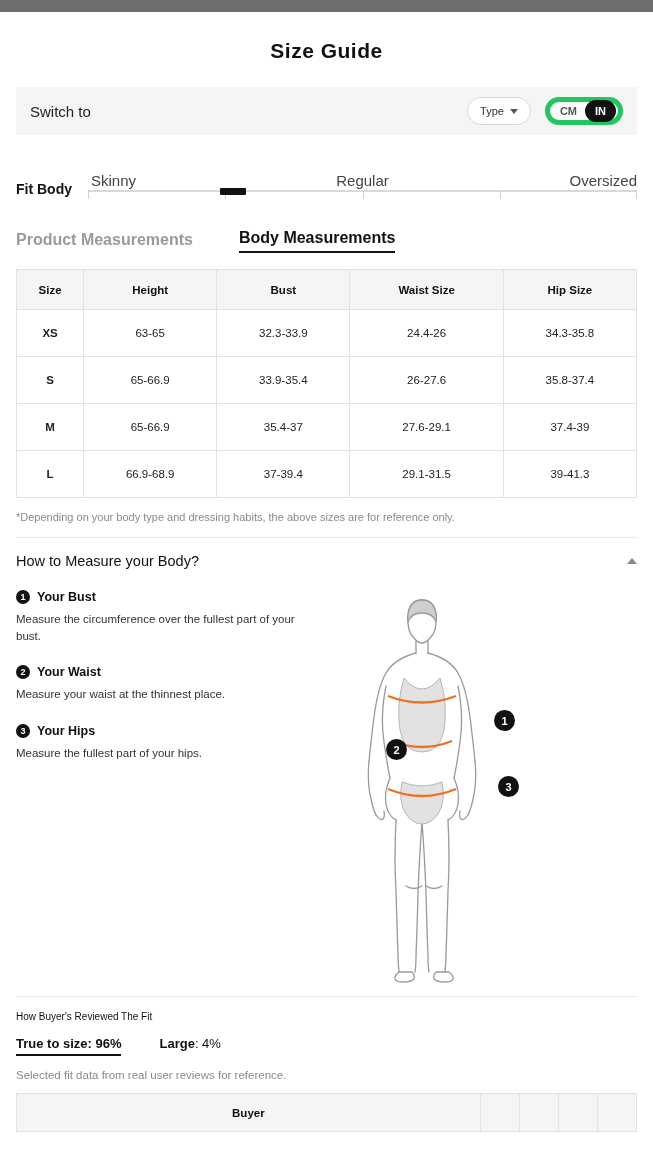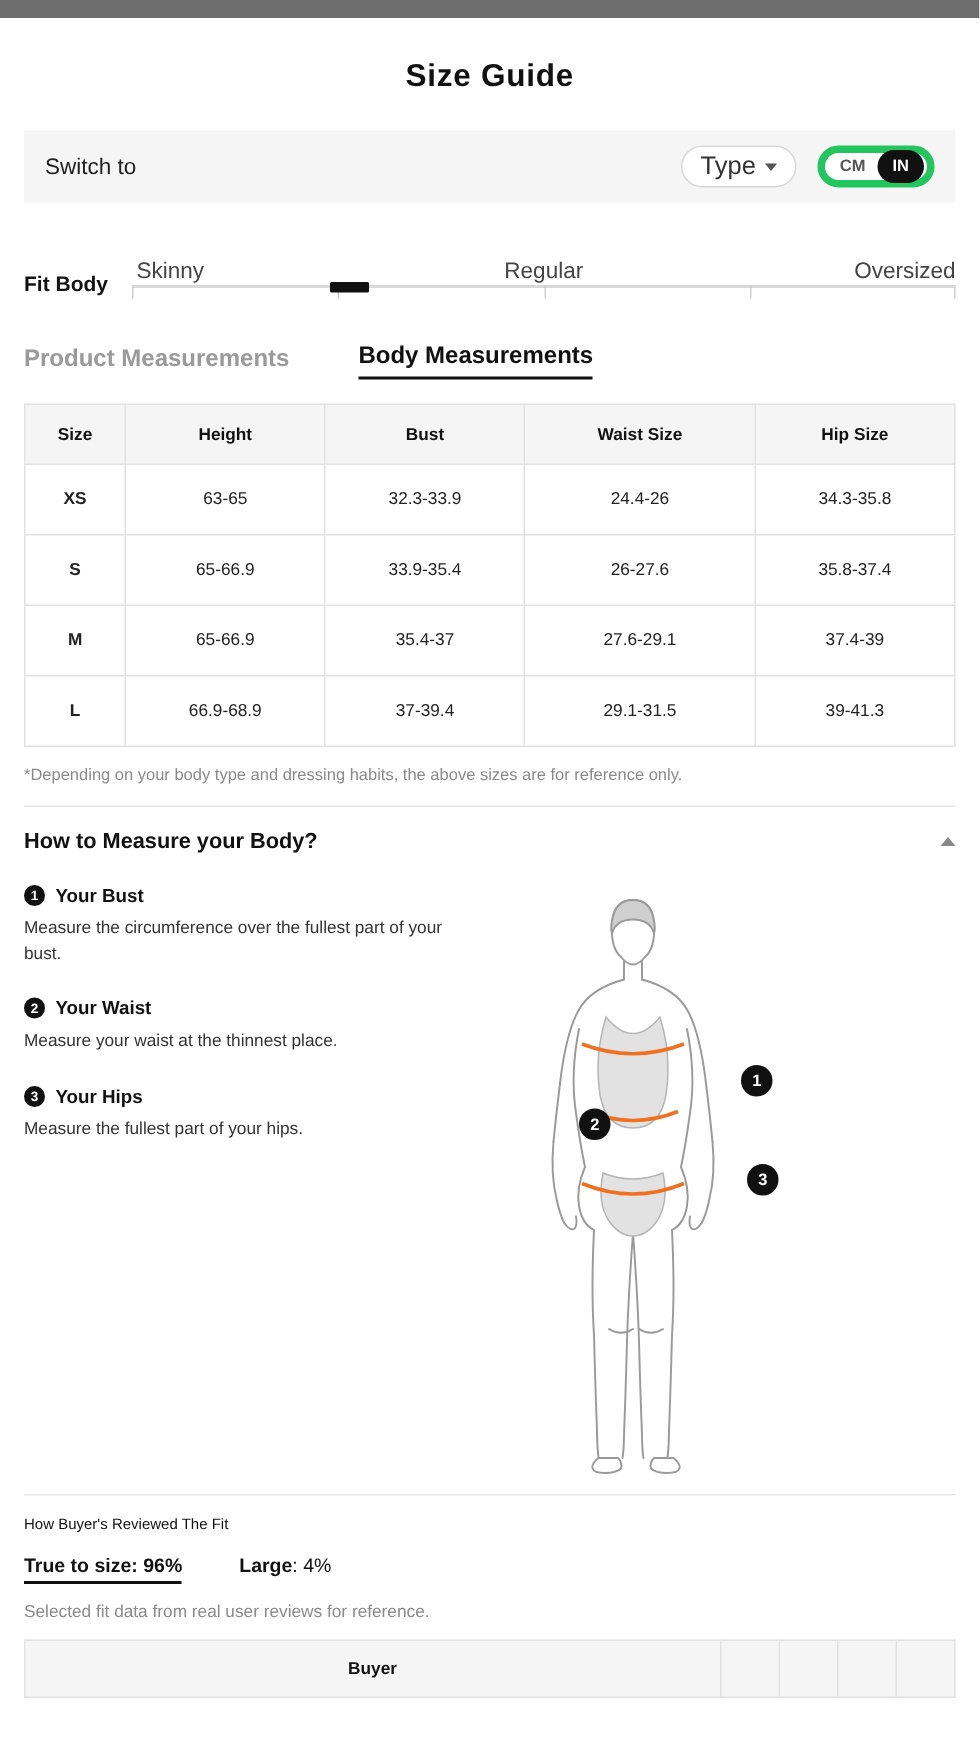--- a/index.html
+++ b/index.html
@@ -46,21 +46,21 @@
   }
   .type-select {
     background: #ffffff;
     border: 1px solid #d8d8d8;
     border-radius: 16px;
     height: 28px;
     display: flex;
     align-items: center;
     gap: 6px;
     padding: 0 12px;
-    font-size: 17px;
+    font-size: 11px;
     color: #333;
   }
   .chev {
     width: 0; height: 0;
     border-left: 4px solid transparent;
     border-right: 4px solid transparent;
     border-top: 5px solid #555;
     display: inline-block;
   }
   .unit-toggle {
@@ -194,21 +194,20 @@
   .accordion {
     margin: 0 16px;
     height: 46px;
     display: flex;
     align-items: center;
     justify-content: space-between;
   }
   .accordion-title {
     font-size: 14.5px;
     color: #111;
-    font-weight: bold;
   }
   .caret-up {
     width: 0; height: 0;
     border-left: 5px solid transparent;
     border-right: 5px solid transparent;
     border-bottom: 6px solid #888;
   }
   .measure-wrap {
     margin: 6px 16px 0 16px;
     display: flex;

